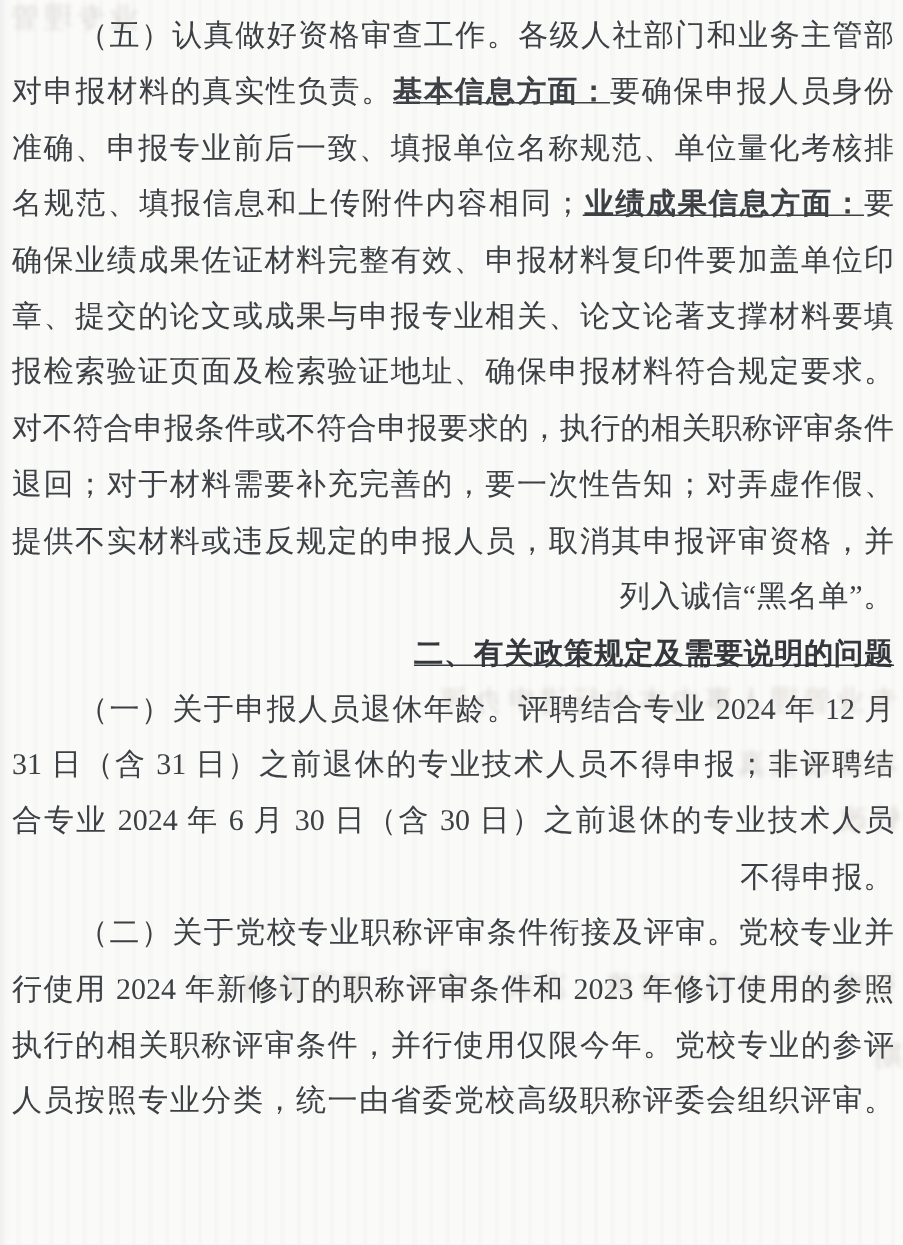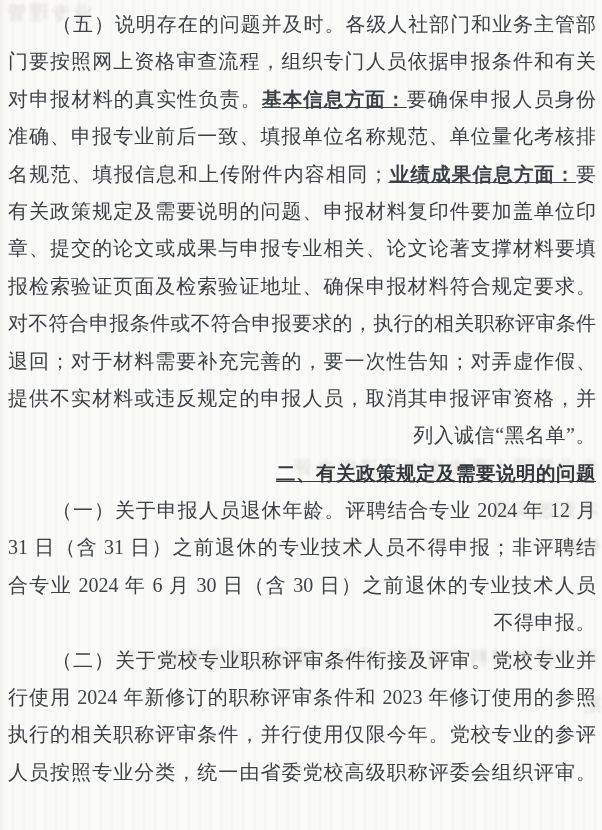--- a/index.html
+++ b/index.html
@@ -80,26 +80,25 @@
   <div class="bleed-layer">
       <div class="bleed" style="top: 0px; left: 2px; width: 90px;">业专理管</div>
       <div class="bleed" style="top: 455px; left: 228px; width: 370px;">专业管理人事由本内行进申办评</div>
       <div class="bleed" style="top: 497px; left: 440px; width: 158px;">本查改实真</div>
       <div class="bleed" style="top: 534px; left: 560px; width: 40px;">针改</div>
       <div class="bleed" style="top: 645px; left: 130px; width: 468px;">引申报中材料些有将，况实，规足，整完真确；管真实</div>
       <div class="bleed" style="top: 692px; left: 576px; width: 26px;">期</div>
     </div>
   <div class="text-column">
       <div class="paragraph body">
-        <div class="line fill indent"><span class="seg">（五）说明存在的问题并及时。各级人社部门和业务主管部</span></div>
-        <div class="line fill"><span class="seg">门要按照网上资格审查流程，组织专门人员依据申报条件和有关</span></div>
+        <div class="line fill indent"><span class="seg">（五）认真做好资格审查工作。各级人社部门和业务主管部</span></div>
         <div class="line fill"><span class="seg">对申报材料的真实性负责。</span><span class="seg bold">基本信息方面：</span><span class="seg">要确保申报人员身份</span></div>
         <div class="line fill"><span class="seg">准确、申报专业前后一致、填报单位名称规范、单位量化考核排</span></div>
         <div class="line fill"><span class="seg">名规范、填报信息和上传附件内容相同；</span><span class="seg bold">业绩成果信息方面：</span><span class="seg">要</span></div>
-        <div class="line fill"><span class="seg">有关政策规定及需要说明的问题、申报材料复印件要加盖单位印</span></div>
+        <div class="line fill"><span class="seg">确保业绩成果佐证材料完整有效、申报材料复印件要加盖单位印</span></div>
         <div class="line fill"><span class="seg">章、提交的论文或成果与申报专业相关、论文论著支撑材料要填</span></div>
         <div class="line fill"><span class="seg">报检索验证页面及检索验证地址、确保申报材料符合规定要求。</span></div>
         <div class="line fill"><span class="seg">对不符合申报条件或不符合申报要求的，执行的相关职称评审条件</span></div>
         <div class="line fill"><span class="seg">退回；对于材料需要补充完善的，要一次性告知；对弄虚作假、</span></div>
         <div class="line fill"><span class="seg">提供不实材料或违反规定的申报人员，取消其申报评审资格，并</span></div>
         <div class="line"><span class="seg">列入诚信“黑名单”。</span></div>
       </div>
       <div class="paragraph heading">
         <div class="line indent"><span class="seg bold">二、有关政策规定及需要说明的问题</span></div>
       </div>

